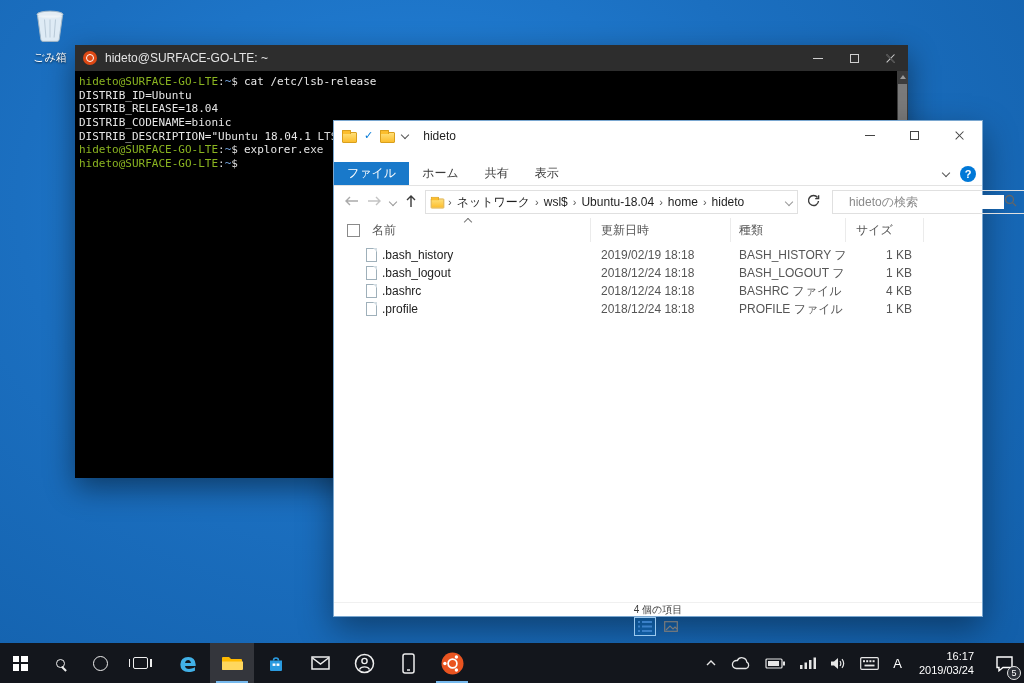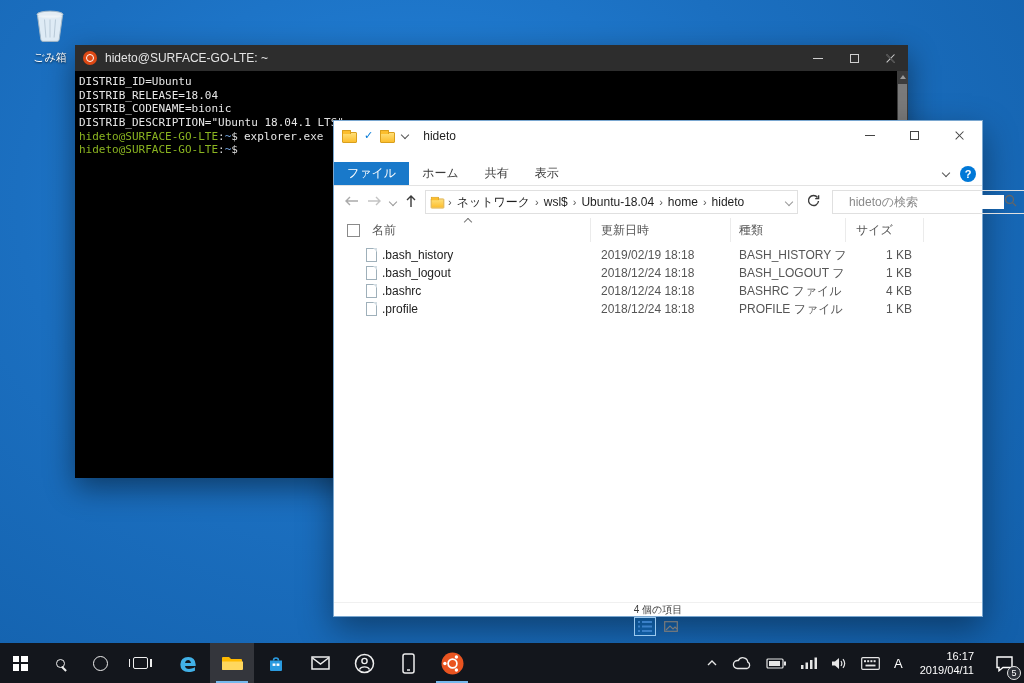--- a/index.html
+++ b/index.html
@@ -149,20 +149,21 @@
           </span>
         <span class="term-btn">
             <span class="gl-close" style="--c:#cfcfcf">
               <span style="position:absolute;left:5px;top:0;width:1.3px;height:11px;background:#cfcfcf;transform:rotate(45deg)"></span>
               <span style="position:absolute;left:5px;top:0;width:1.3px;height:11px;background:#cfcfcf;transform:rotate(-45deg)"></span>
             </span>
           </span>
       </span>
     </div>
     <div class="term-body">
+      <div class="tline"><span class="p-user">hideto@SURFACE-GO-LTE</span><span class="p-colon">:</span><span class="p-path">~</span><span class="p-dollar">$</span><span class="p-cmd">cat /etc/lsb-release</span></div>
       <div class="tline">DISTRIB_ID=Ubuntu</div>
       <div class="tline">DISTRIB_RELEASE=18.04</div>
       <div class="tline">DISTRIB_CODENAME=bionic</div>
       <div class="tline">DISTRIB_DESCRIPTION="Ubuntu 18.04.1 LTS"</div>
       <div class="tline"><span class="p-user">hideto@SURFACE-GO-LTE</span><span class="p-colon">:</span><span class="p-path">~</span><span class="p-dollar">$</span><span class="p-cmd">explorer.exe</span></div>
       <div class="tline"><span class="p-user">hideto@SURFACE-GO-LTE</span><span class="p-colon">:</span><span class="p-path">~</span><span class="p-dollar">$</span></div>
       <div class="term-scrollbar">
         <div class="term-scroll-arrow"></div>
         <div class="term-thumb"></div>
       </div>
@@ -434,21 +435,21 @@
               <rect x="6.2" y="3.2" width="2" height="2"></rect>
               <rect x="9.4" y="3.2" width="2" height="2"></rect>
               <rect x="12.6" y="3.2" width="2" height="2"></rect>
               <rect x="4.5" y="7.6" width="10" height="1.8"></rect>
             </g>
           </svg>
       </div>
       <div class="tray-item ime">A</div>
       <div class="clock">
         <div>16:17</div>
-        <div>2019/04/11</div>
+        <div>2019/03/24</div>
       </div>
       <div class="action-center">
         <svg width="19" height="17">
             <path d="M2 2 h15 v10.5 h-9 l-4 3.2 v-3.2 h-2 z" stroke="#fff" fill="none" stroke-width="1.4"></path>
           </svg>
         <span class="notif-badge">5</span>
       </div>
     </div>
   </div>
 

